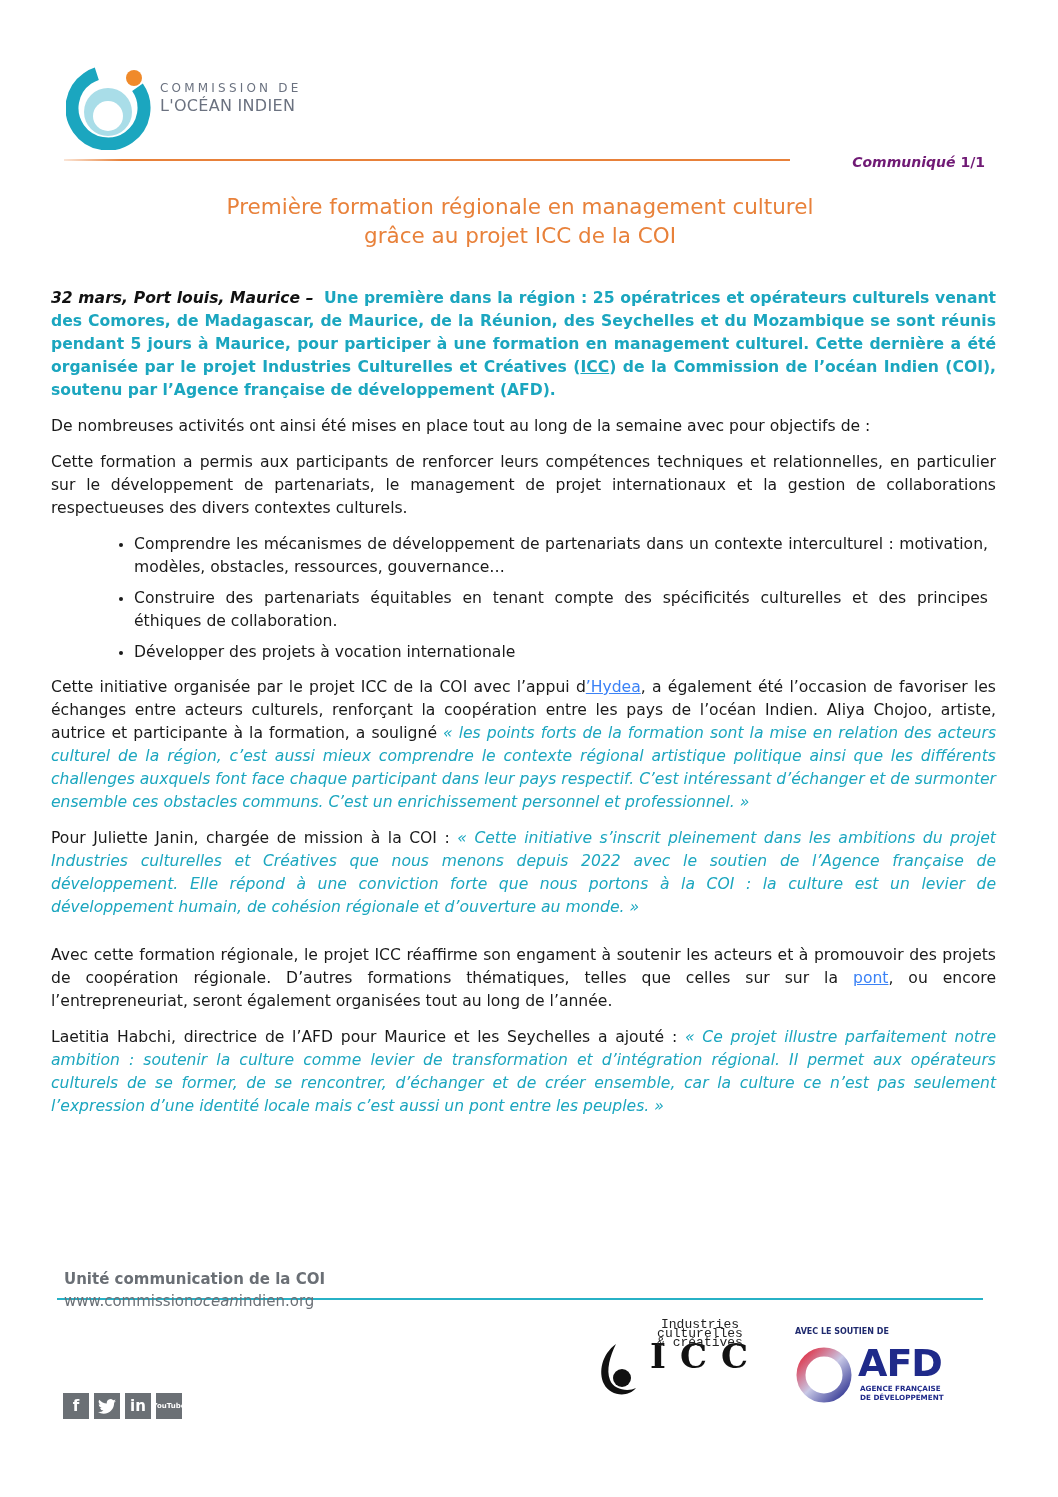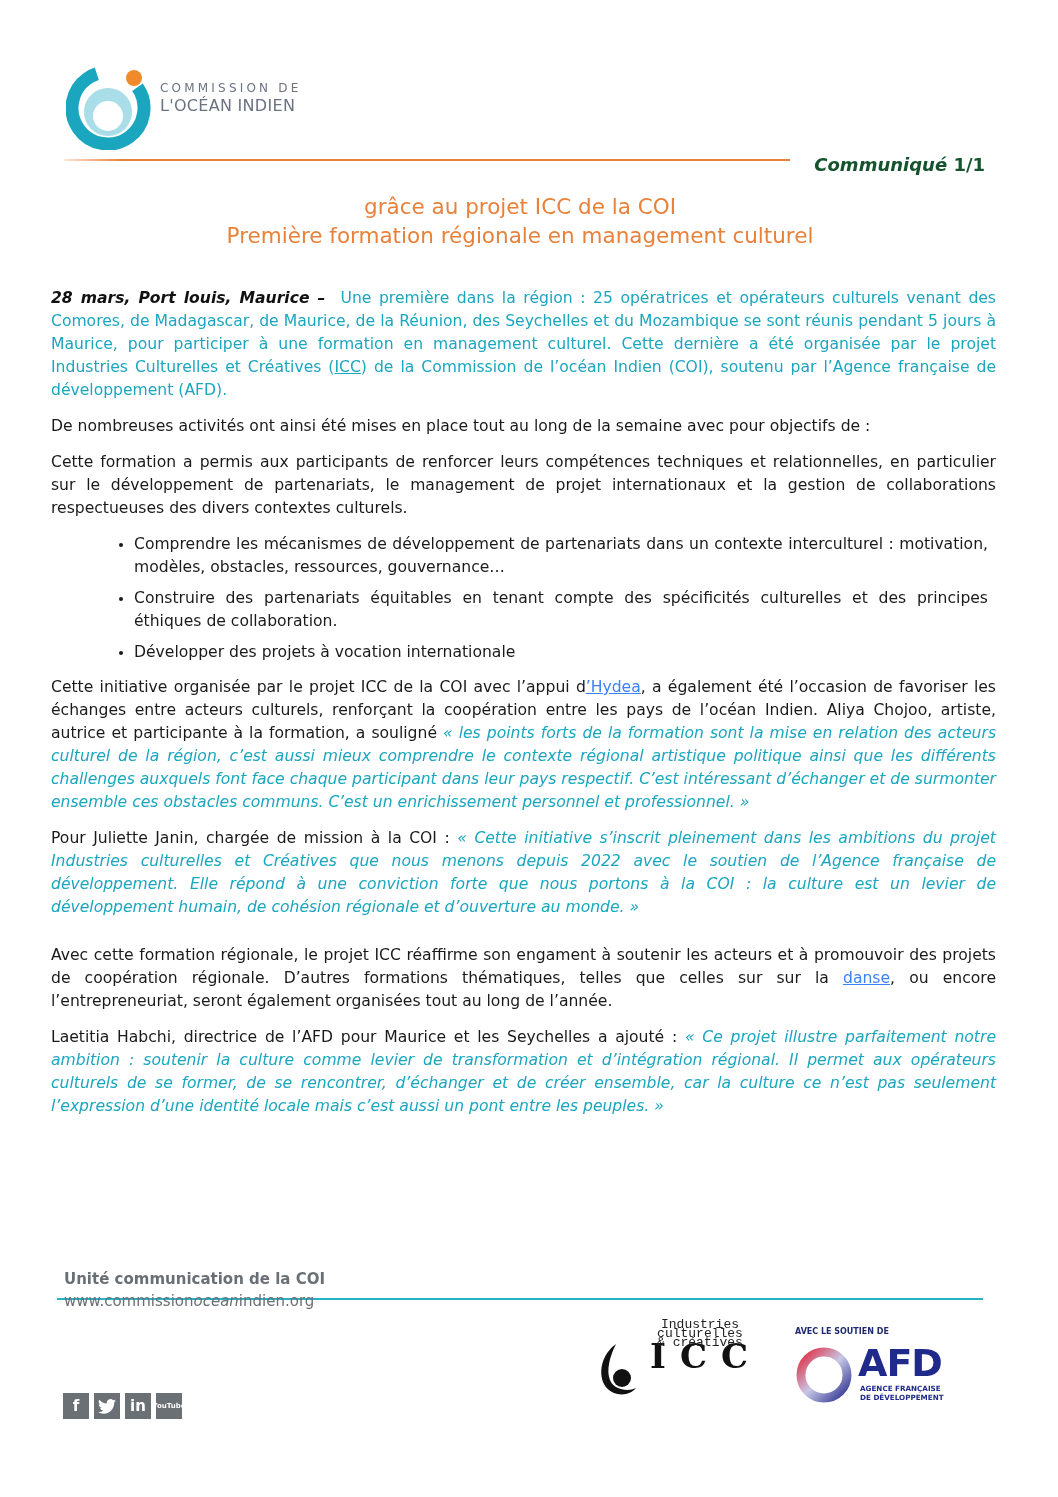--- a/index.html
+++ b/index.html
@@ -7,32 +7,32 @@
          font-family: "DejaVu Sans", sans-serif; color: #1a1a1a; }
   .abs { position: absolute; }
 
   
   .logo { left: 66px; top: 60px; width: 90px; height: 90px; }
   .logo-text { left: 160px; top: 80px; color: #6b7280; }
   .logo-line1 { font-size: 12px; letter-spacing: 3.2px; line-height: 16px; }
   .logo-line2 { font-size: 16px; letter-spacing: 0.3px; line-height: 20px; }
   .header-rule { left: 64px; top: 159px; width: 726px; height: 2px;
                  background: linear-gradient(90deg, rgba(232,129,58,0.2) 0%, #e8813a 8%, #e8813a 55%, #e8813a 100%); }
-  .comm { right: 73px; top: 154px; font-size: 18px; color: #14532d; font-weight: bold; margin-left: 28px; }
+  .comm { right: 73px; top: 154px; font-size: 14px; color: #701a75; font-weight: bold; margin-left: 28px; }
   .comm i { font-style: italic; }
 
   .title { left: 0; width: 1040px; top: 192px; text-align: center;
            color: #e8813a; font-size: 21.5px; line-height: 29px; }
 
   
   .body { left: 51px; width: 945px; top: 287px; font-size: 15.6px; line-height: 23px;
           font-family: "DejaVu Sans", sans-serif; }
   p { margin: 0 0 13px 0; text-align: justify; }
   .lead .date { font-style: italic; font-weight: bold; color: #111; }
-  .lead .hl { font-weight: normal; color: #1ba6bf; }
+  .lead .hl { font-weight: bold; color: #1ba6bf; }
   .link { color: #3b82f6; text-decoration: underline; }
   .quote { font-style: italic; color: #1ba6bf; }
   ul { margin: 0 0 12px 0; padding-left: 75px; }
   ul li { text-align: justify; margin: 8px; padding-left: 0; }
   ul li::marker { font-size: 13px; }
   .gap { height: 12px; }
 
   
   .footer-rule { left: 57px; top: 1298px; width: 926px; height: 2px; background: #27b1c6; }
   .contact { left: 64px; top: 1268px; color: #6a6f75; font-size: 15px; line-height: 22px; }
@@ -66,45 +66,45 @@
   <div class="logo-line1">COMMISSION DE</div>
   <div class="logo-line2">L'OCÉAN INDIEN</div>
 </div>
 <div class="abs header-rule"></div>
 <div class="abs comm">
   <i>Communiqué</i>
   <span>1/1</span>
 </div>
 
 <div class="abs title">
+  <div>Première formation régionale en management culturel</div>
   <div>grâce au projet ICC de la COI</div>
-  <div>Première formation régionale en management culturel</div>
 </div>
 
 <div class="abs body">
   <p class="lead">
-    <span class="date">28 mars, Port louis, Maurice –</span>&nbsp;
+    <span class="date">32 mars, Port louis, Maurice –</span>&nbsp;
     <span class="hl">Une première dans la région : 25 opératrices et opérateurs culturels venant des Comores, de Madagascar, de Maurice, de la Réunion, des Seychelles et du Mozambique se sont réunis pendant 5 jours à Maurice, pour participer à une formation en management culturel. Cette dernière a été organisée par le projet Industries Culturelles et Créatives (</span><a class="hl link">ICC</a><span class="hl">) de la Commission de l’océan Indien (COI), soutenu par l’Agence française de développement (AFD).</span>
   </p>
   <p>De nombreuses activités ont ainsi été mises en place tout au long de la semaine avec pour objectifs de :</p>
   <p>Cette formation a permis aux participants de renforcer leurs compétences techniques et relationnelles, en particulier sur le développement de partenariats, le management de projet internationaux et la gestion de collaborations respectueuses des divers contextes culturels.</p>
   <ul>
     <li>Comprendre les mécanismes de développement de partenariats dans un contexte interculturel : motivation, modèles, obstacles, ressources, gouvernance…</li>
     <li>Construire des partenariats équitables en tenant compte des spécificités culturelles et des principes éthiques de collaboration.</li>
     <li>Développer des projets à vocation internationale</li>
   </ul>
   <p>
     <span>Cette initiative organisée par le projet ICC de la COI avec l’appui d</span><a class="link">’Hydea</a><span>, a également été l’occasion de favoriser les échanges entre acteurs culturels, renforçant la coopération entre les pays de l’océan Indien. Aliya Chojoo, artiste, autrice et participante à la formation, a souligné </span><span class="quote">« les points forts de la formation sont la mise en relation des acteurs culturel de la région, c’est aussi mieux comprendre le contexte régional artistique politique ainsi que les différents challenges auxquels font face chaque participant dans leur pays respectif. C’est intéressant d’échanger et de surmonter ensemble ces obstacles communs. C’est un enrichissement personnel et professionnel. »</span>
   </p>
   <p>
     <span>Pour Juliette Janin, chargée de mission à la COI : </span><span class="quote">« Cette initiative s’inscrit pleinement dans les ambitions du projet Industries culturelles et Créatives que nous menons depuis 2022 avec le soutien de l’Agence française de développement. Elle répond à une conviction forte que nous portons à la COI : la culture est un levier de développement humain, de cohésion régionale et d’ouverture au monde. »</span>
   </p>
   <div class="gap"></div>
   <p>
-    <span>Avec cette formation régionale, le projet ICC réaffirme son engament à soutenir les acteurs et à promouvoir des projets de coopération régionale. D’autres formations thématiques, telles que celles sur sur la </span><a class="link">danse</a><span>, ou encore l’entrepreneuriat, seront également organisées tout au long de l’année.</span>
+    <span>Avec cette formation régionale, le projet ICC réaffirme son engament à soutenir les acteurs et à promouvoir des projets de coopération régionale. D’autres formations thématiques, telles que celles sur sur la </span><a class="link">pont</a><span>, ou encore l’entrepreneuriat, seront également organisées tout au long de l’année.</span>
   </p>
   <p>
     <span>Laetitia Habchi, directrice de l’AFD pour Maurice et les Seychelles a ajouté : </span><span class="quote">« Ce projet illustre parfaitement notre ambition : soutenir la culture comme levier de transformation et d’intégration régional. Il permet aux opérateurs culturels de se former, de se rencontrer, d’échanger et de créer ensemble, car la culture ce n’est pas seulement l’expression d’une identité locale mais c’est aussi un pont entre les peuples. »</span>
   </p>
 </div>
 
 <div class="abs footer-rule"></div>
 <div class="abs contact">
   <div class="org">Unité communication de la COI</div>
   <div><span>www.commission</span><i>ocean</i><span>indien.org</span></div>

